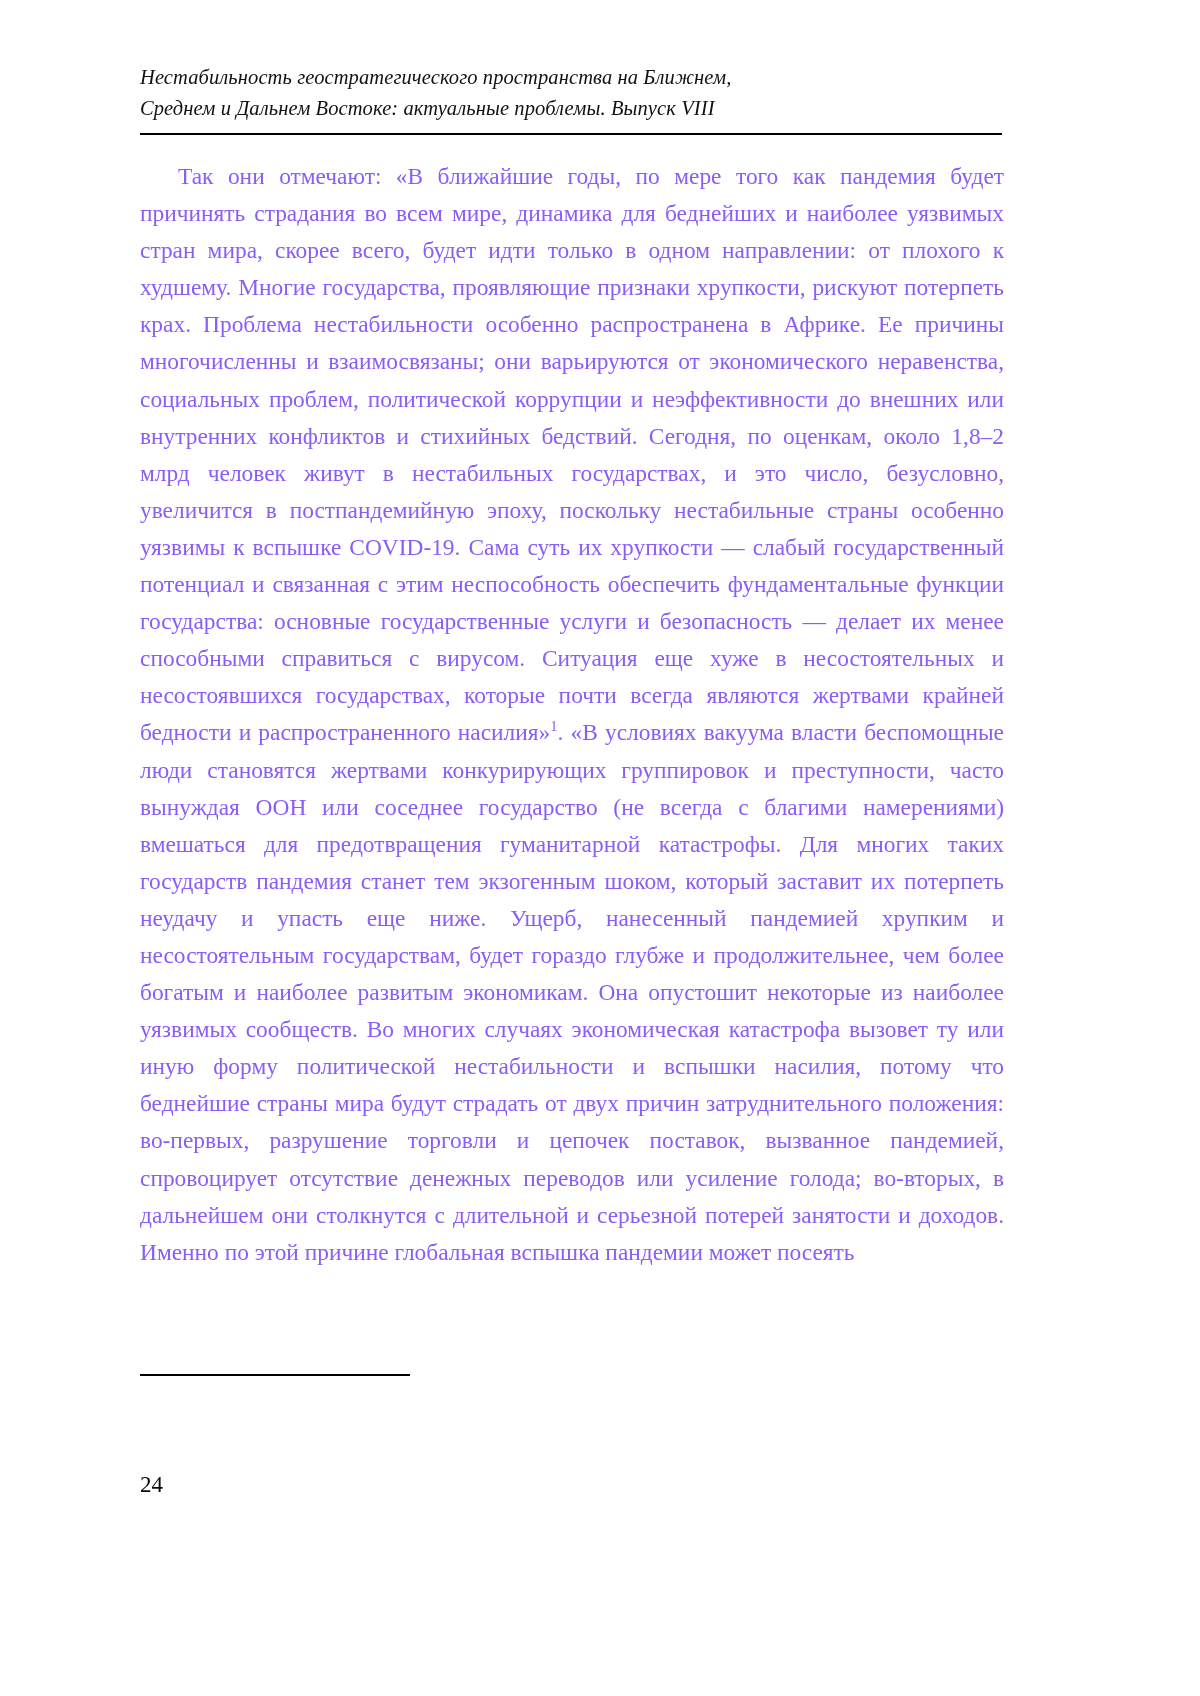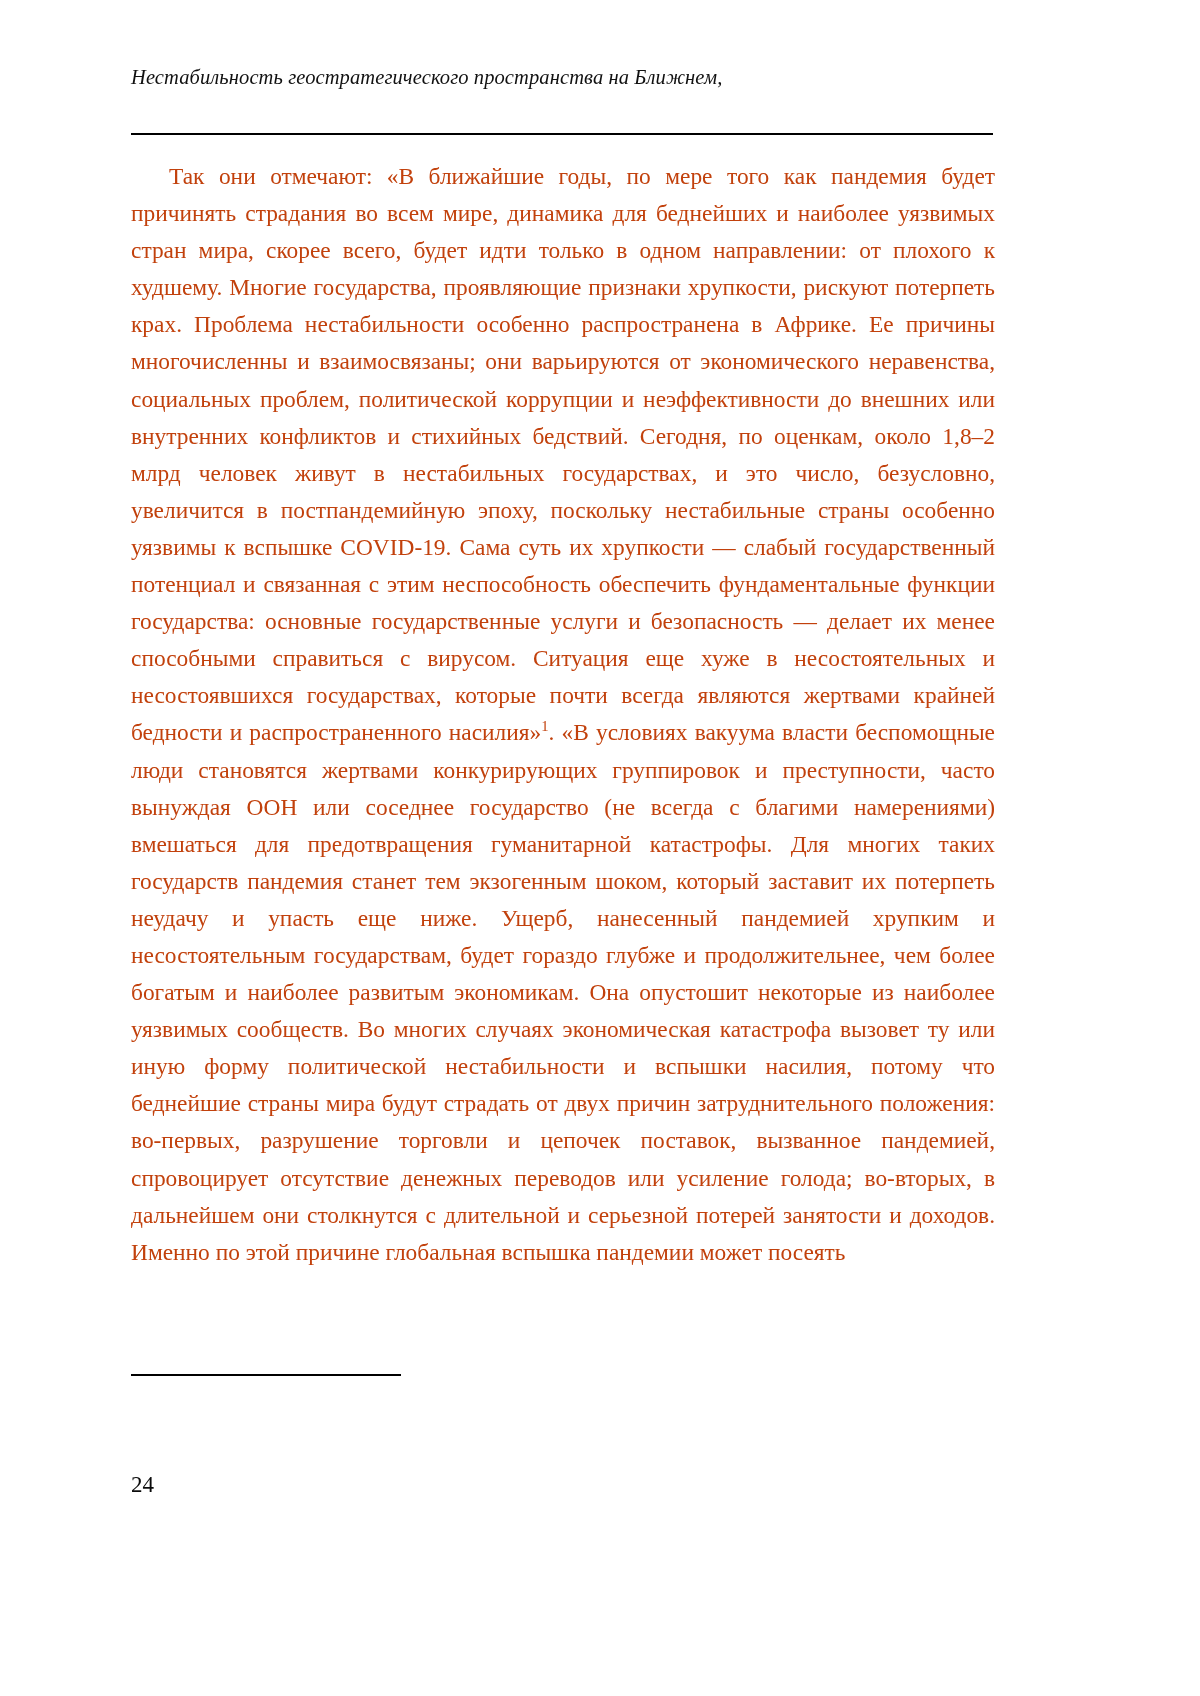--- a/index.html
+++ b/index.html
@@ -10,21 +10,21 @@
   body {
     width: 1200px;
     height: 1696px;
     font-family: "Liberation Serif", "DejaVu Serif", serif;
     color: #000000;
     position: relative;
     overflow: hidden;
   }
   .page {
     position: absolute;
-    left: 8px;
+    left: 17px;
     top: 0;
     width: 977px;
     height: 1696px;
     box-sizing: border-box;
   }
   .running-head {
     position: absolute;
     left: 123px;
     top: 62px;
     width: 860px;
@@ -48,21 +48,21 @@
   }
   .body-text {
     position: absolute;
     left: 123px;
     top: 158px;
     width: 864px;
     font-size: 23.4px;
     line-height: 37.1px;
     text-align: justify;
     text-justify: inter-word;
-    color: #c2410c;
+    color: #8b5cf6;
   }
   .body-text p {
     margin: 0;
     text-indent: 38px;
     hyphens: manual;
   }
   .fn-rule {
     position: absolute;
     left: 123px;
     top: 1374px;
@@ -104,20 +104,21 @@
     line-height: 0;
   }
 </style>
 </head>
 <body>
 
 <div class="page">
 
   <div class="running-head">
     <span class="line">Нестабильность геостратегического пространства на Ближнем,</span>
+    <span class="line">Среднем и Дальнем Востоке: актуальные проблемы. Выпуск VIII</span>
   </div>
 
   <div class="head-rule"></div>
 
   <div class="body-text">
     <p><span>Так они отмечают: «В ближайшие годы, по мере того как пандемия будет причинять страдания во всем мире, динамика для беднейших и наиболее уязвимых стран мира, скорее всего, будет идти только в одном направлении: от плохого к худшему. Многие государства, проявляющие признаки хрупкости, рискуют потерпеть крах. Проблема нестабильности особенно распространена в Африке. Ее причины многочисленны и взаимосвязаны; они варьируются от экономического неравенства, социальных проблем, политической коррупции и неэффективности до внешних или внутренних конфликтов и стихийных бедствий. Сегодня, по оценкам, около 1,8–2 млрд человек живут в нестабильных государствах, и это число, безусловно, увеличится в постпандемийную эпоху, поскольку нестабильные страны особенно уязвимы к вспышке COVID-19. Сама суть их хрупкости — слабый государственный потенциал и связанная с этим неспособность обеспечить фундаментальные функции государства: основные государственные услуги и безопасность — делает их менее способными справиться с вирусом. Ситуация еще хуже в несостоятельных и несостоявшихся государствах, которые почти всегда являются жертвами крайней бедности и распространенного насилия»</span><sup class="note-ref">1</sup><span>. «В условиях вакуума власти беспомощные люди становятся жертвами конкурирующих группировок и преступности, часто вынуждая ООН или соседнее государство (не всегда с благими намерениями) вмешаться для предотвращения гуманитарной катастрофы. Для многих таких государств пандемия станет тем экзогенным шоком, который заставит их потерпеть неудачу и упасть еще ниже. Ущерб, нанесенный пандемией хрупким и несостоятельным государствам, будет гораздо глубже и продолжительнее, чем более богатым и наиболее развитым экономикам. Она опустошит некоторые из наиболее уязвимых сообществ. Во многих случаях экономическая катастрофа вызовет ту или иную форму политической нестабильности и вспышки насилия, потому что беднейшие страны мира будут страдать от двух причин затруднительного положения: во-первых, разрушение торговли и цепочек поставок, вызванное пандемией, спровоцирует отсутствие денежных переводов или усиление голода; во-вторых, в дальнейшем они столкнутся с длительной и серьезной потерей занятости и доходов. Именно по этой причине глобальная вспышка пандемии может посеять</span></p>
   </div>
 
   <div class="fn-rule"></div>
 

